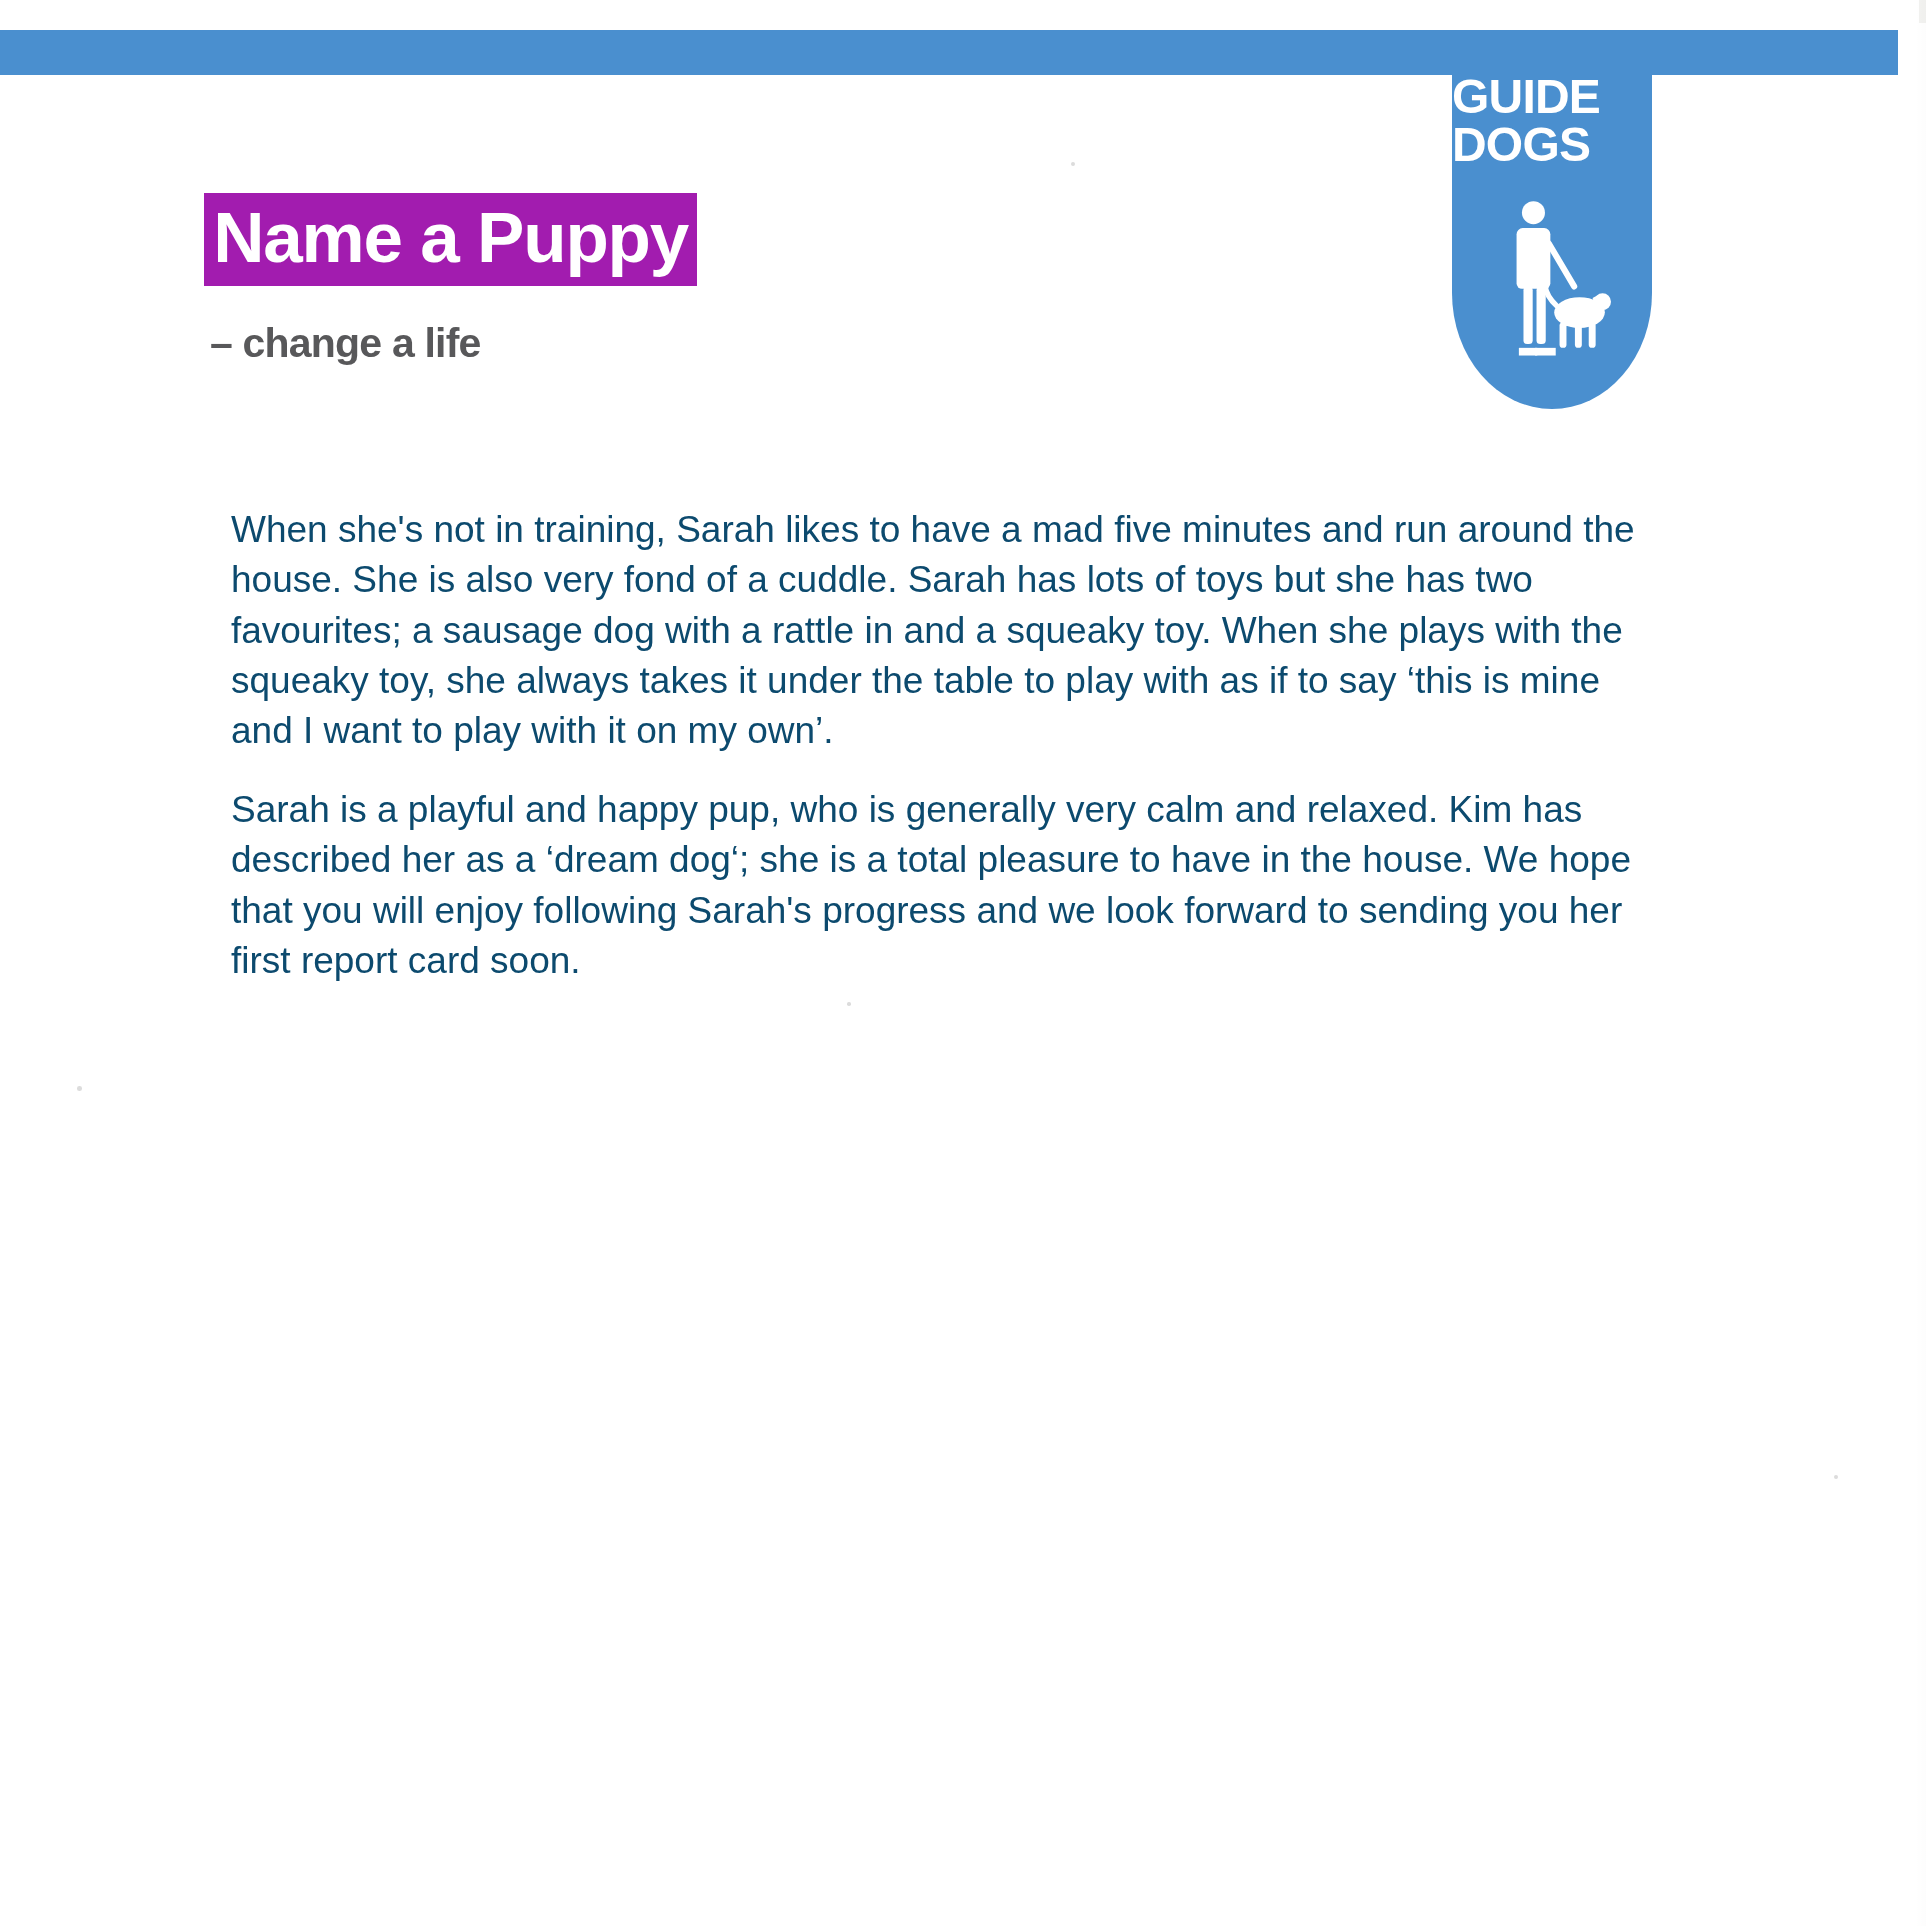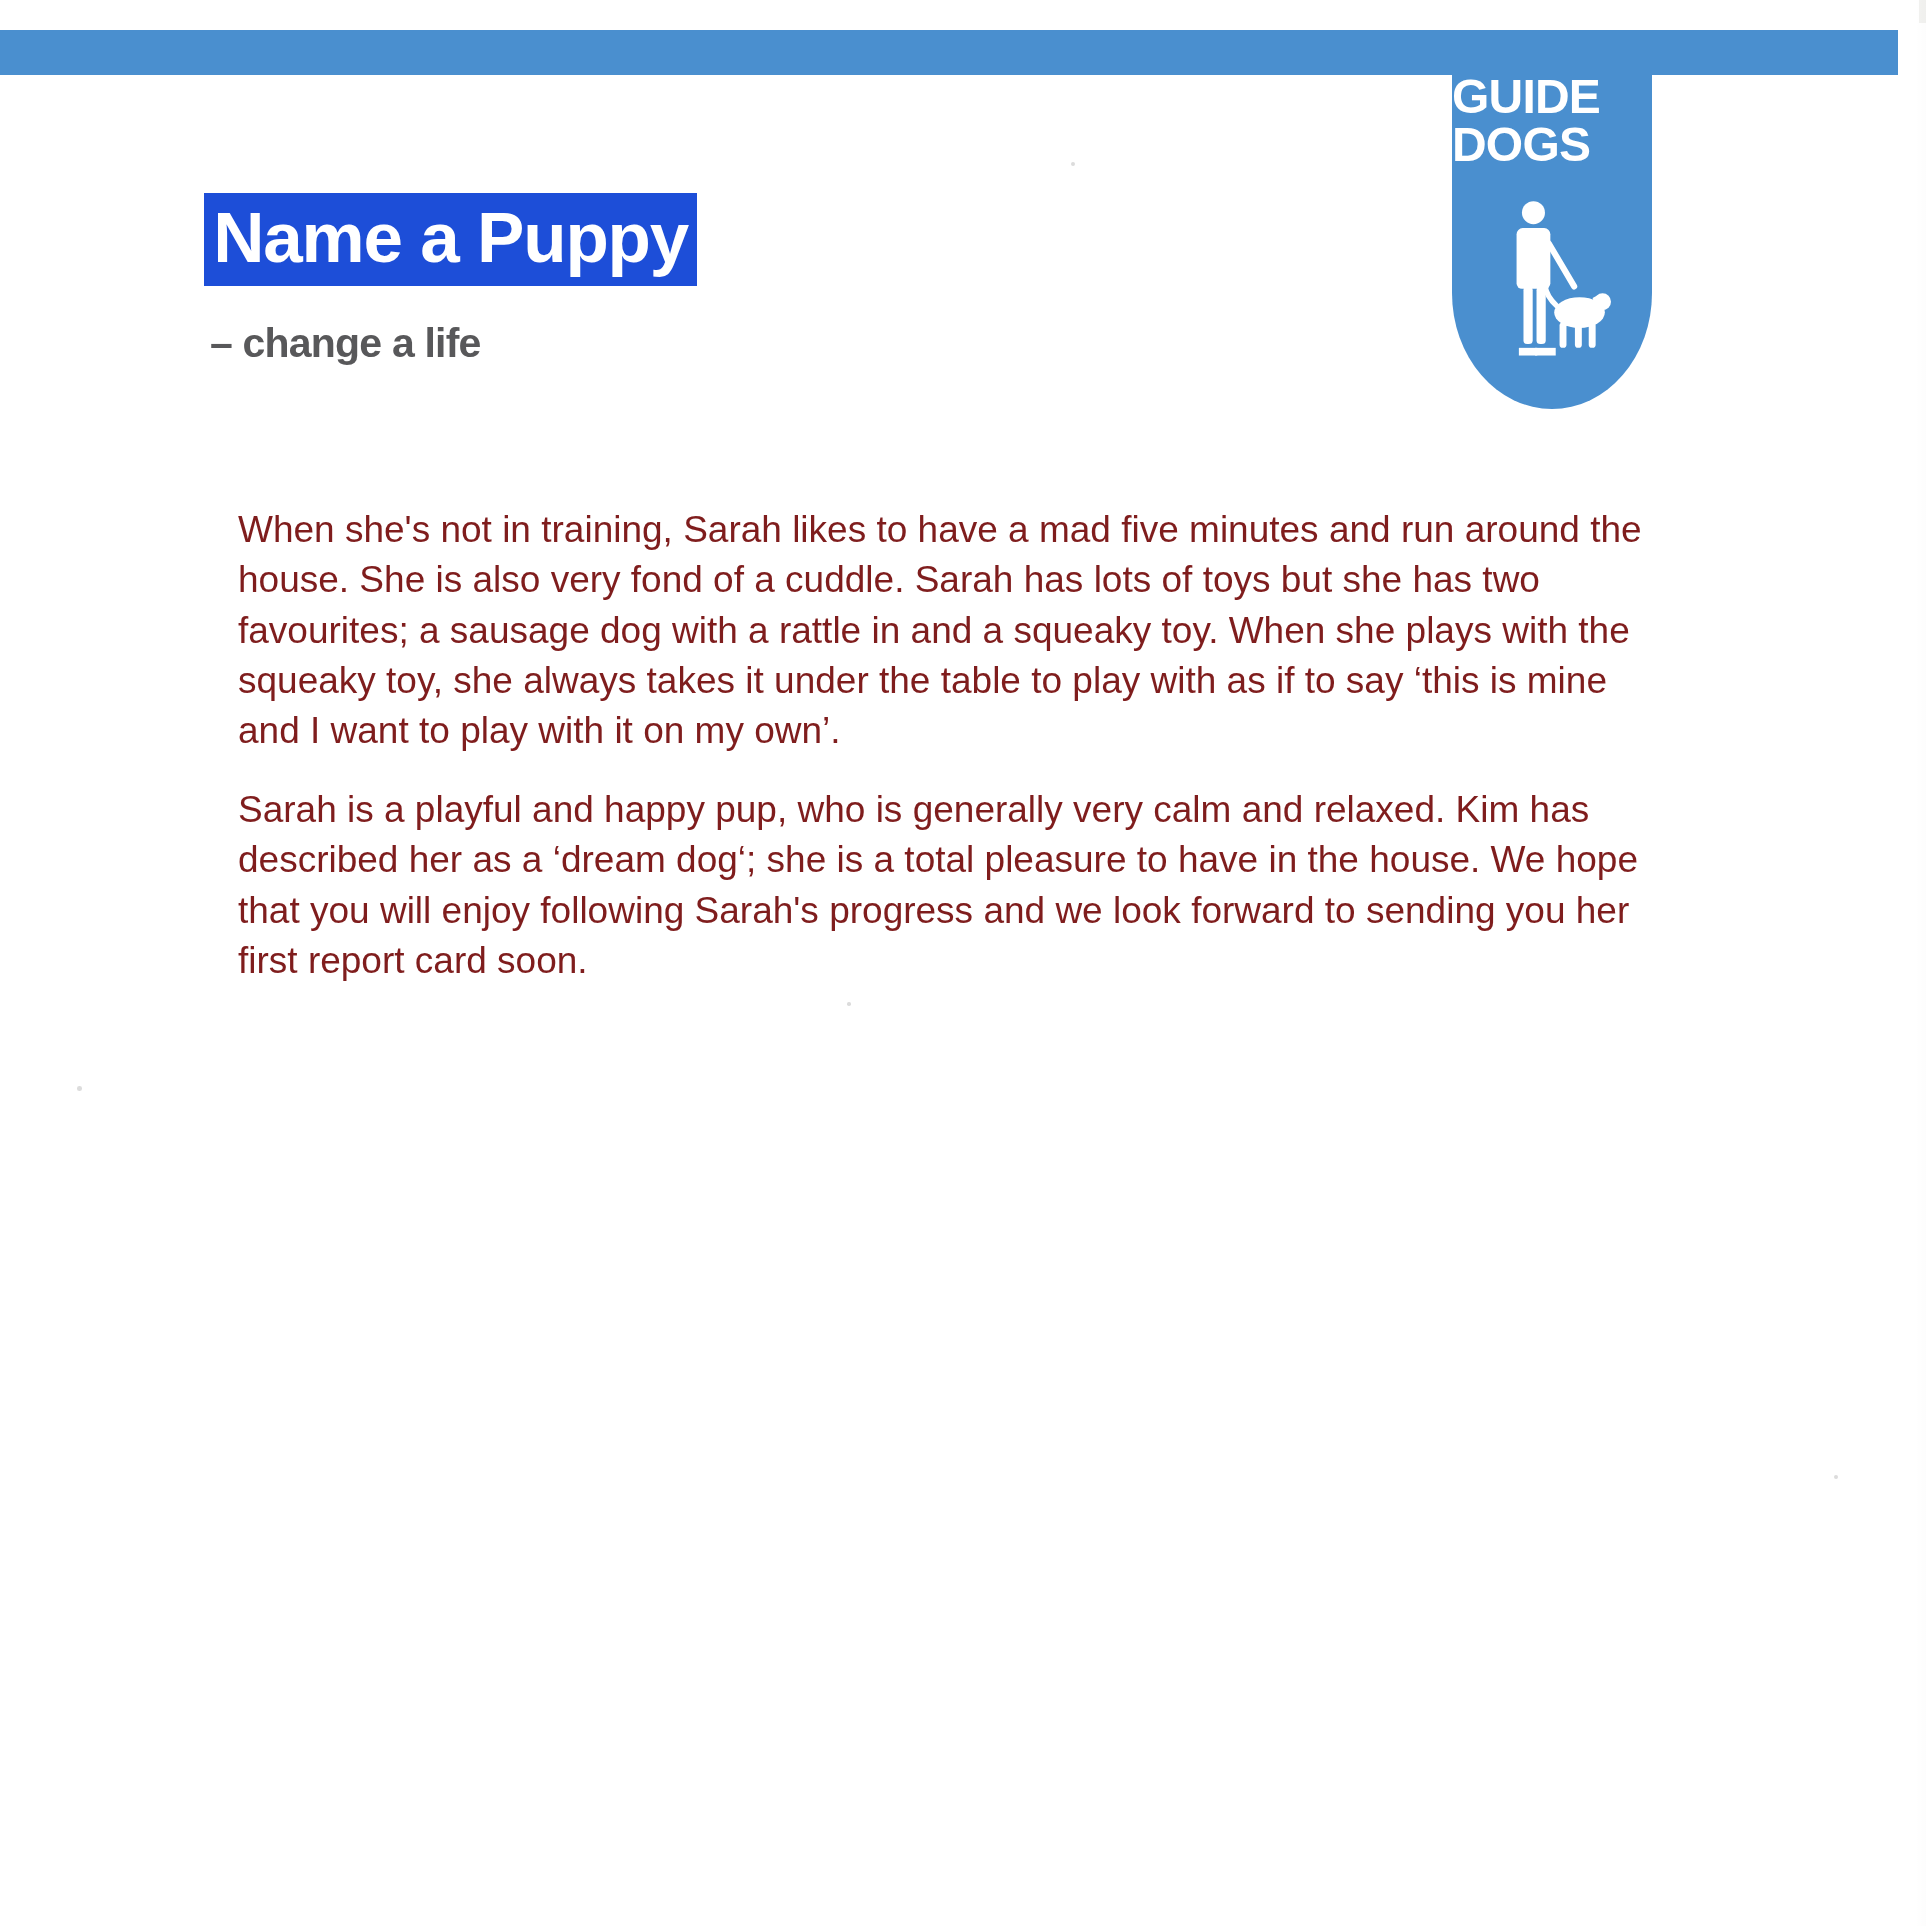--- a/index.html
+++ b/index.html
@@ -90,45 +90,45 @@
   }
 
   
   .title-wrap {
     position: absolute;
     left: 204px;
     top: 193px;
   }
   .title-main {
     display: inline-block;
-    background: #1d4ed8;
+    background: #a21caf;
     color: #ffffff;
     font-size: 71px;
     font-weight: bold;
     line-height: 1.08;
     padding: 7px 9.2px 9.2px 9.2px;
     letter-spacing: -1.2px;
   }
   .title-sub {
     position: absolute;
     left: 210px;
     top: 320px;
     color: #58585a;
     font-size: 41px;
     font-weight: bold;
     letter-spacing: -0.8px;
   }
 
   
   .body-copy {
     position: absolute;
-    left: 238px;
+    left: 231px;
     top: 505px;
     width: 1425px;
-    color: #7f1d1d;
+    color: #0c4a6e;
     font-size: 37px;
     line-height: 1.36;
   }
   .body-copy p {
     margin: 0 0 28.5px 0;
   }
   .body-copy p:last-child { margin-bottom: 12px; }
 
   
   .speck {

